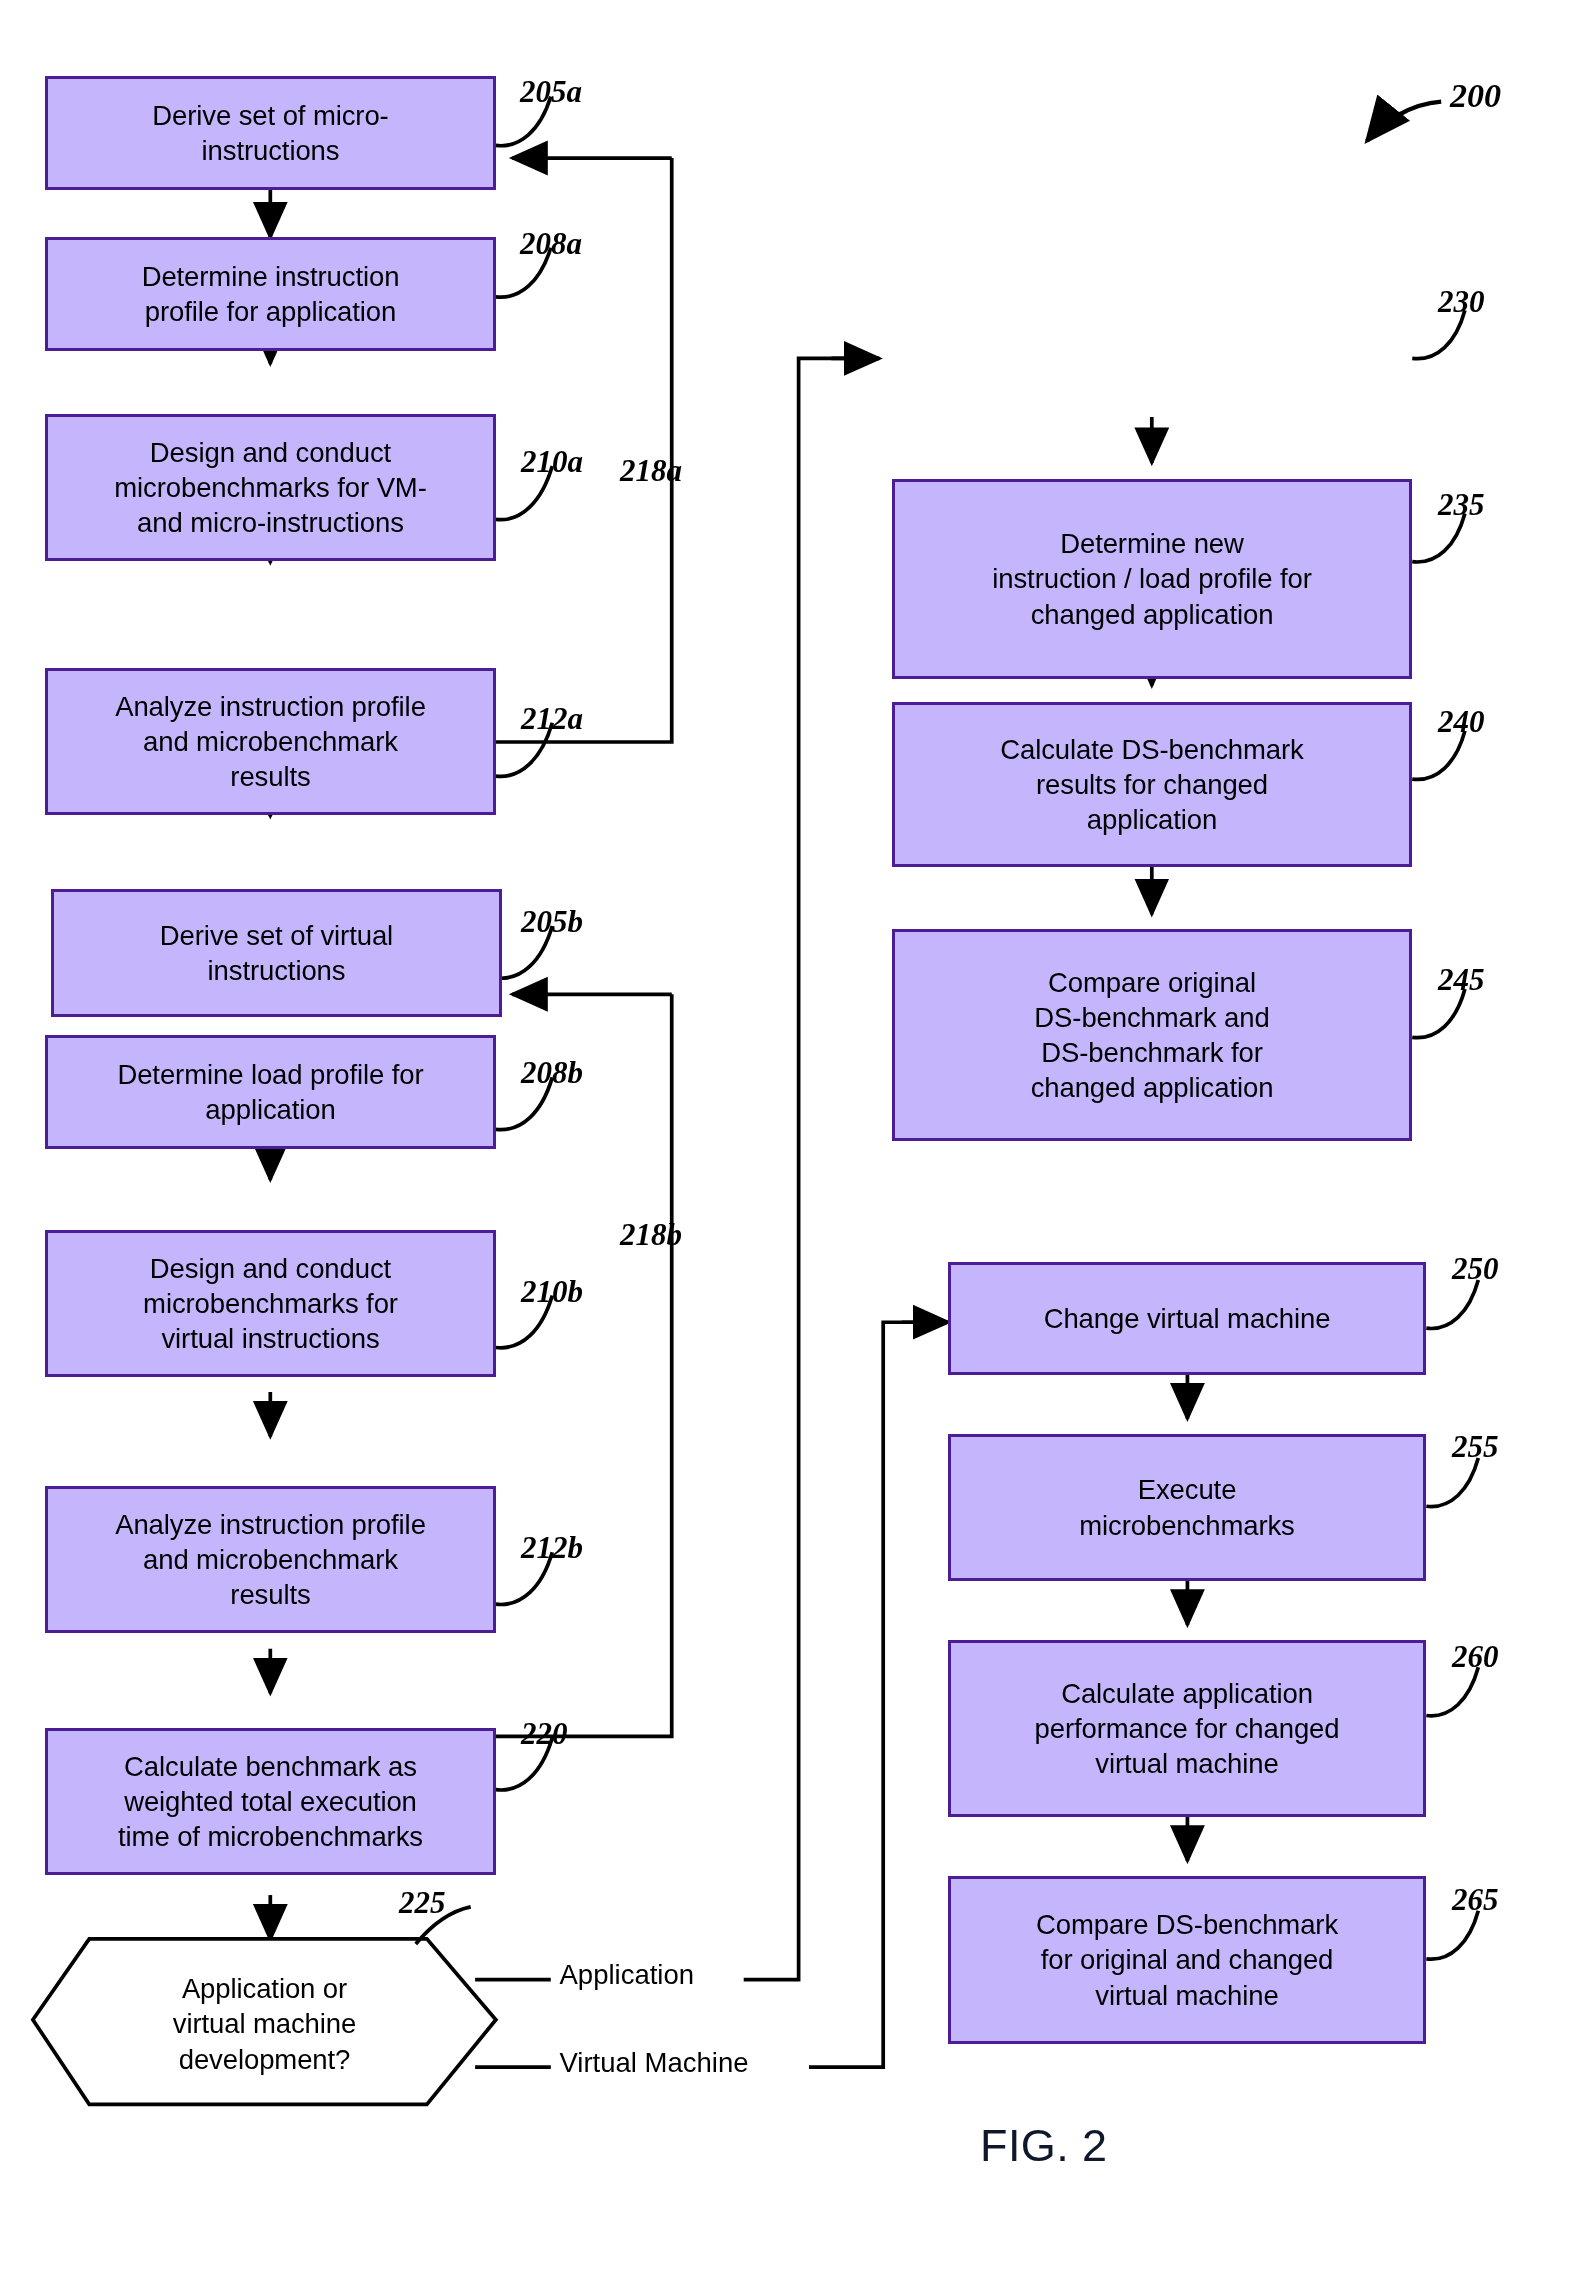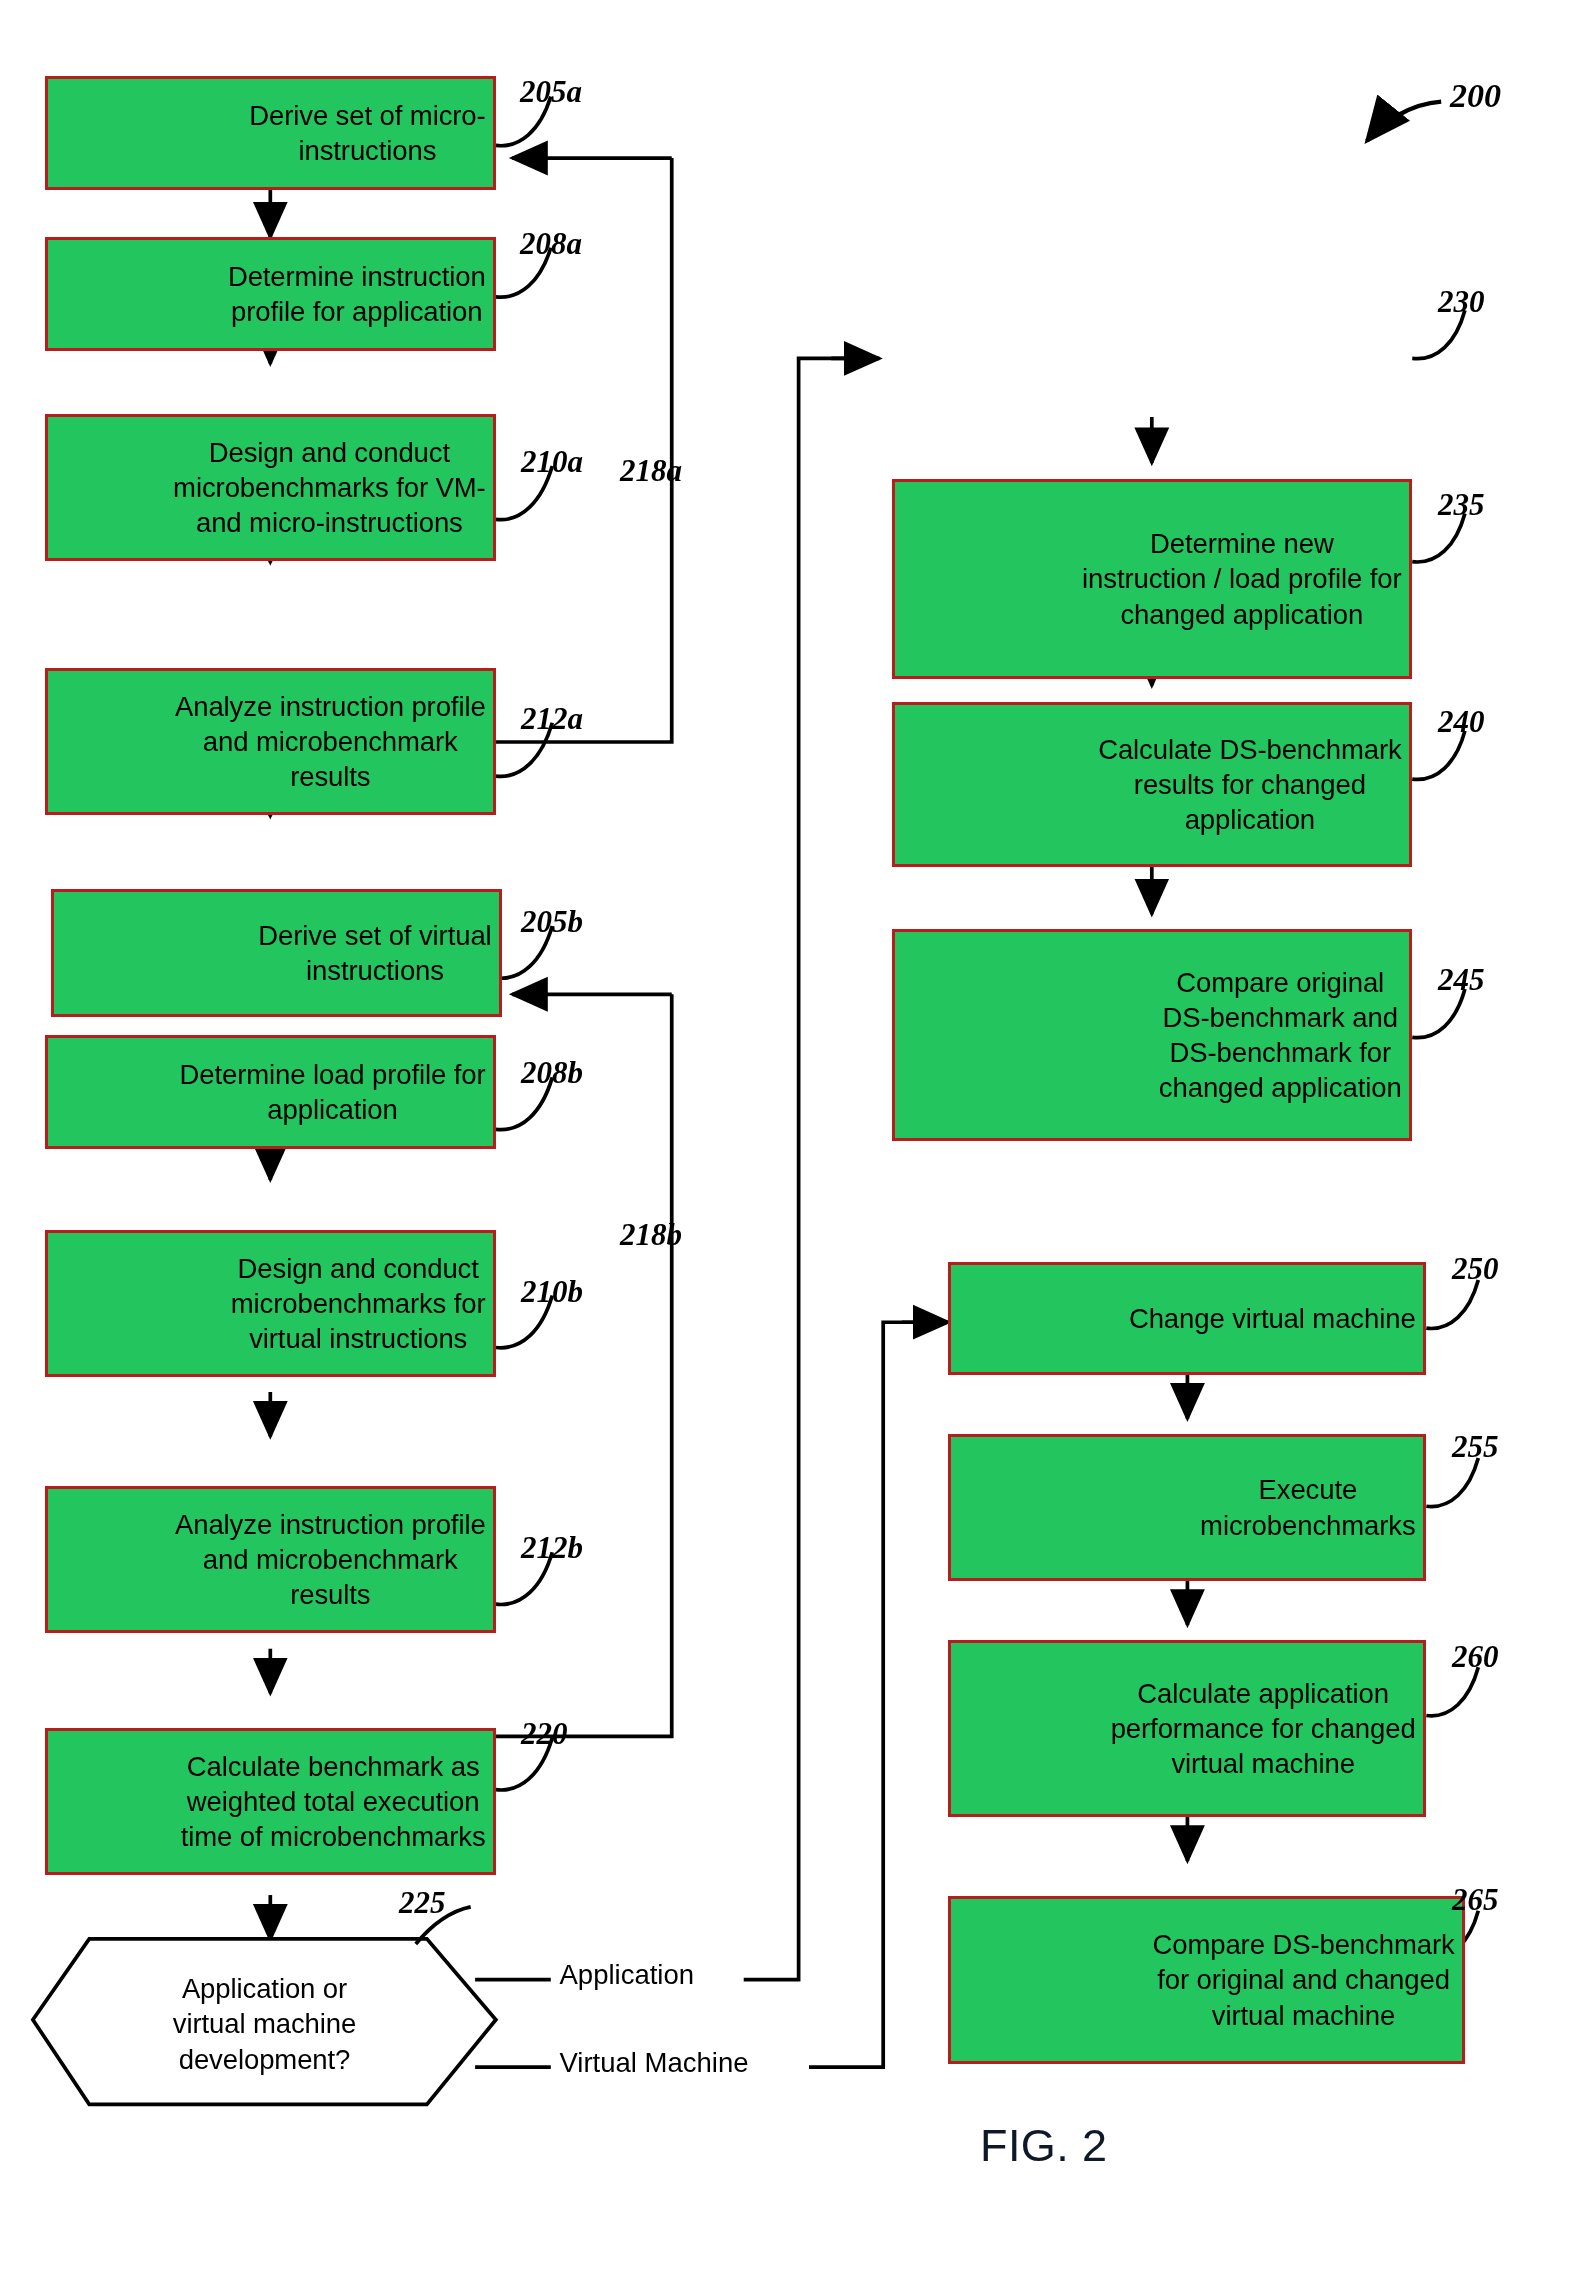--- a/index.html
+++ b/index.html
@@ -31,23 +31,22 @@
     justify-content: center;
     text-align: center;
     font-size: 27.5px;
     line-height: 1.28;
     color: #000;
     padding: 1.5px 7.4px;
     z-index: 3;
     letter-spacing: -0.1px;
   }
   .node.box {
-    border: 3px solid #b91c1c;
-    background: #22c55e;
-    justify-content: flex-end;
+    border: 3px solid #4c1d95;
+    background: #c4b5fd;
   }
   .node.hex {
     border: none;
     background: transparent;
   }
   .node-text {
     display: block;
     white-space: pre-line;
   }
   .ref {
@@ -286,21 +285,21 @@
     <span class="node-text">Execute
 microbenchmarks</span>
   </div>
 
   <div class="node box" style="left:948px; top:1640px; width:478px; height:177px;">
     <span class="node-text">Calculate application
 performance for changed
 virtual machine</span>
   </div>
 
-  <div class="node box" style="left:948px; top:1876px; width:517px; height:168px;margin-top:20px;">
+  <div class="node box" style="left:948px; top:1876px; width:478px; height:168px;">
     <span class="node-text">Compare DS-benchmark
 for original and changed
 virtual machine</span>
   </div>
 
   <div class="ref" style="left:1452px; top:1251px;">250</div>
   <div class="ref" style="left:1452px; top:1429px;">255</div>
   <div class="ref" style="left:1452px; top:1639px;">260</div>
   <div class="ref" style="left:1452px; top:1882px;">265</div>
 

